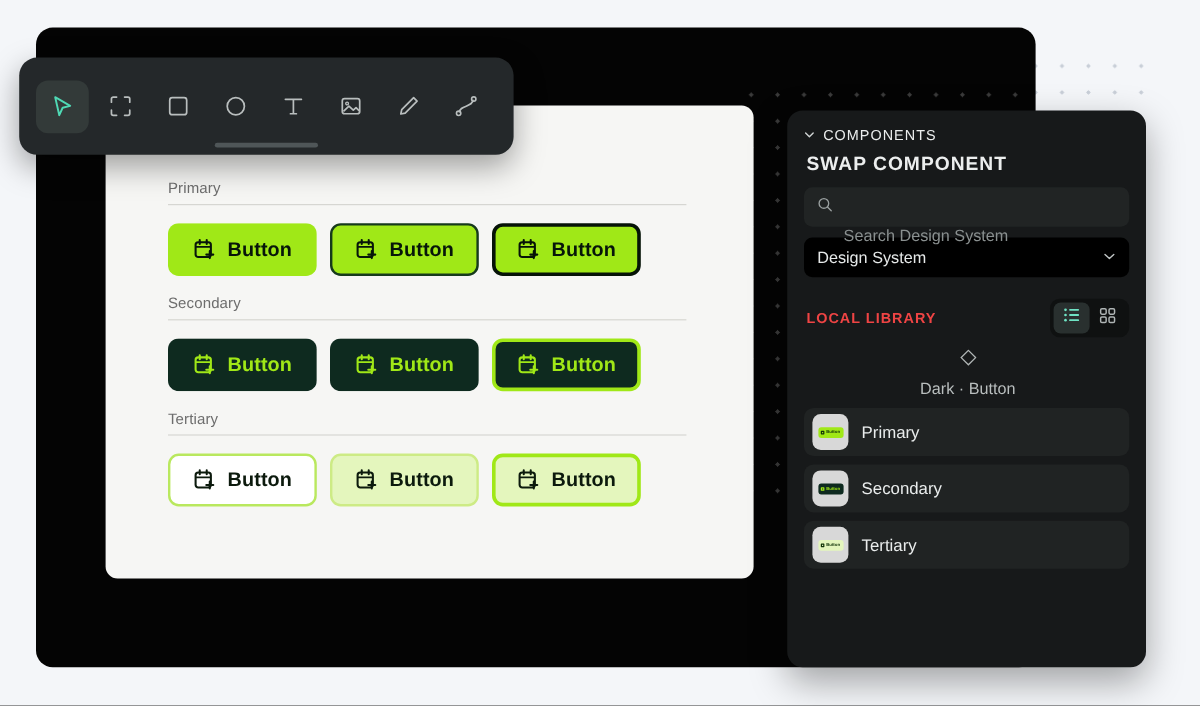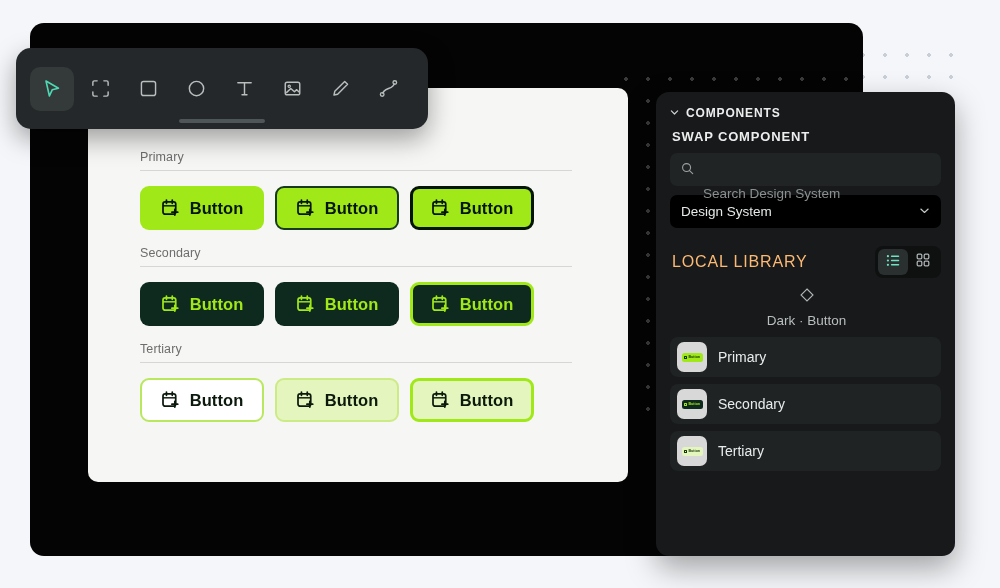--- a/index.html
+++ b/index.html
@@ -171,42 +171,42 @@
     border-radius: 7px;
     cursor: pointer;
   }
   .tab.active { background: #2a3130; color: #6fe3c4; }
 
   .sec-head {
     display: flex;
     align-items: center;
     gap: 7px;
     font-size: 12px;
-    font-weight: 700;
+    font-weight: 400;
     letter-spacing: .85px;
     color: #eceeee;
     margin-bottom: 9px;
   }
 
   .comp-chip {
     display: flex;
     align-items: center;
     gap: 9px;
     height: 33px;
     background: #212424;
     border-radius: 7px;
     padding: 0 11px;
     font-size: 13.5px;
     color: #dfe2e2;
     margin-bottom: 16px;
     cursor: pointer;
   }
 
   .sec-title {
-    font-size: 13px;
+    font-size: 16px;
     font-weight: 700;
     letter-spacing: .85px;
     color: #eceeee;
     margin-bottom: 9px;
     padding-left: 2px;
   }
 
   .search {
     display: flex;
     align-items: center;
@@ -242,21 +242,21 @@
     margin-bottom: 18px;
     cursor: pointer;
   }
   .select .sv { flex: 1; }
 
   .lib-head {
     display: flex;
     align-items: center;
     margin-bottom: 10px;
   }
-  .lib-head .t { flex: 1; font-size: 16px; font-weight: 400; letter-spacing: .85px; color: #fdba74; padding-left: 2px; }
+  .lib-head .t { flex: 1; font-size: 12px; font-weight: 700; letter-spacing: .85px; color: #ef4444; padding-left: 2px; }
   .viewtoggle {
     display: flex;
     background: #0f1111;
     border-radius: 8px;
     padding: 3px;
   }
   .vt {
     width: 30px; height: 26px;
     border-radius: 6px;
     display: flex; align-items: center; justify-content: center;

